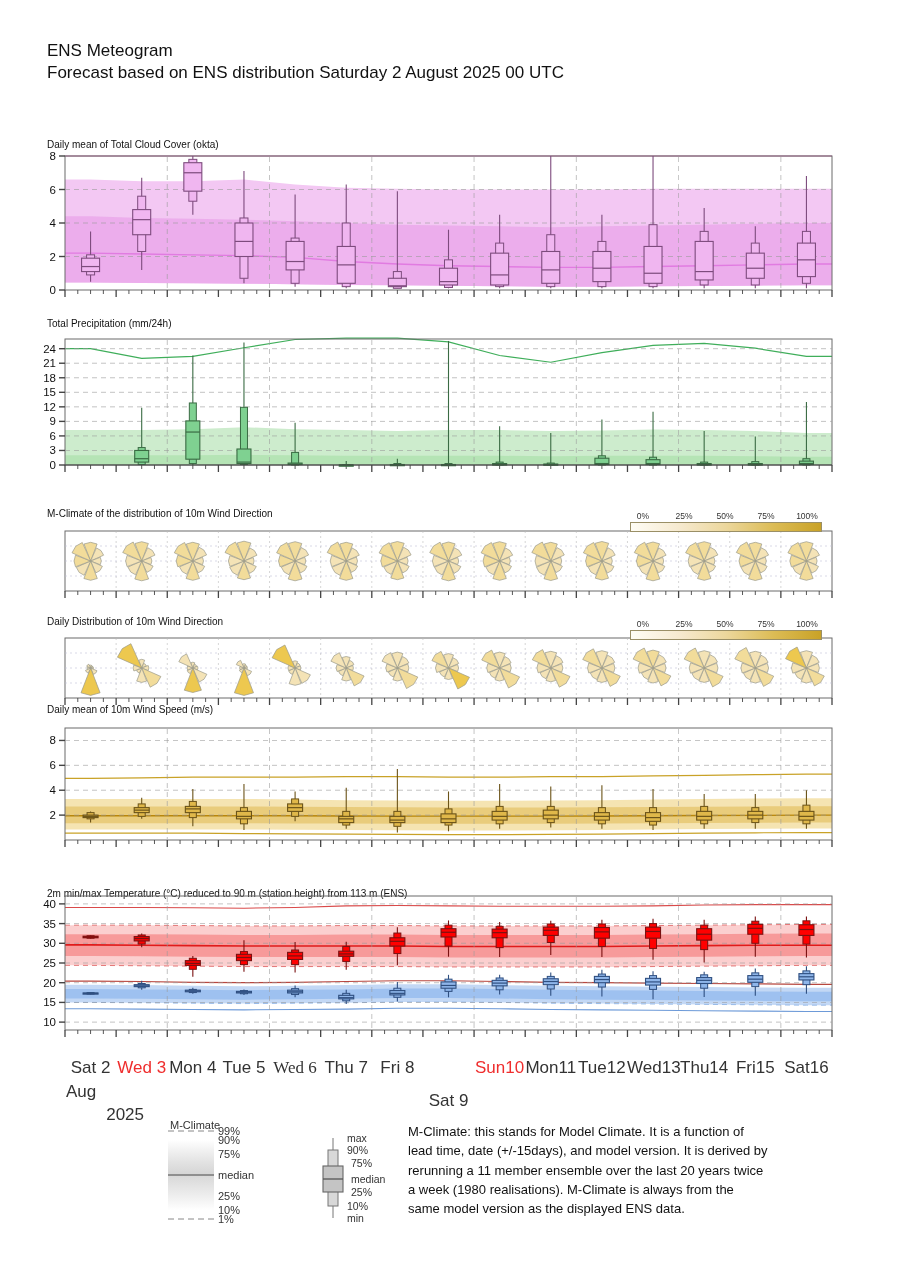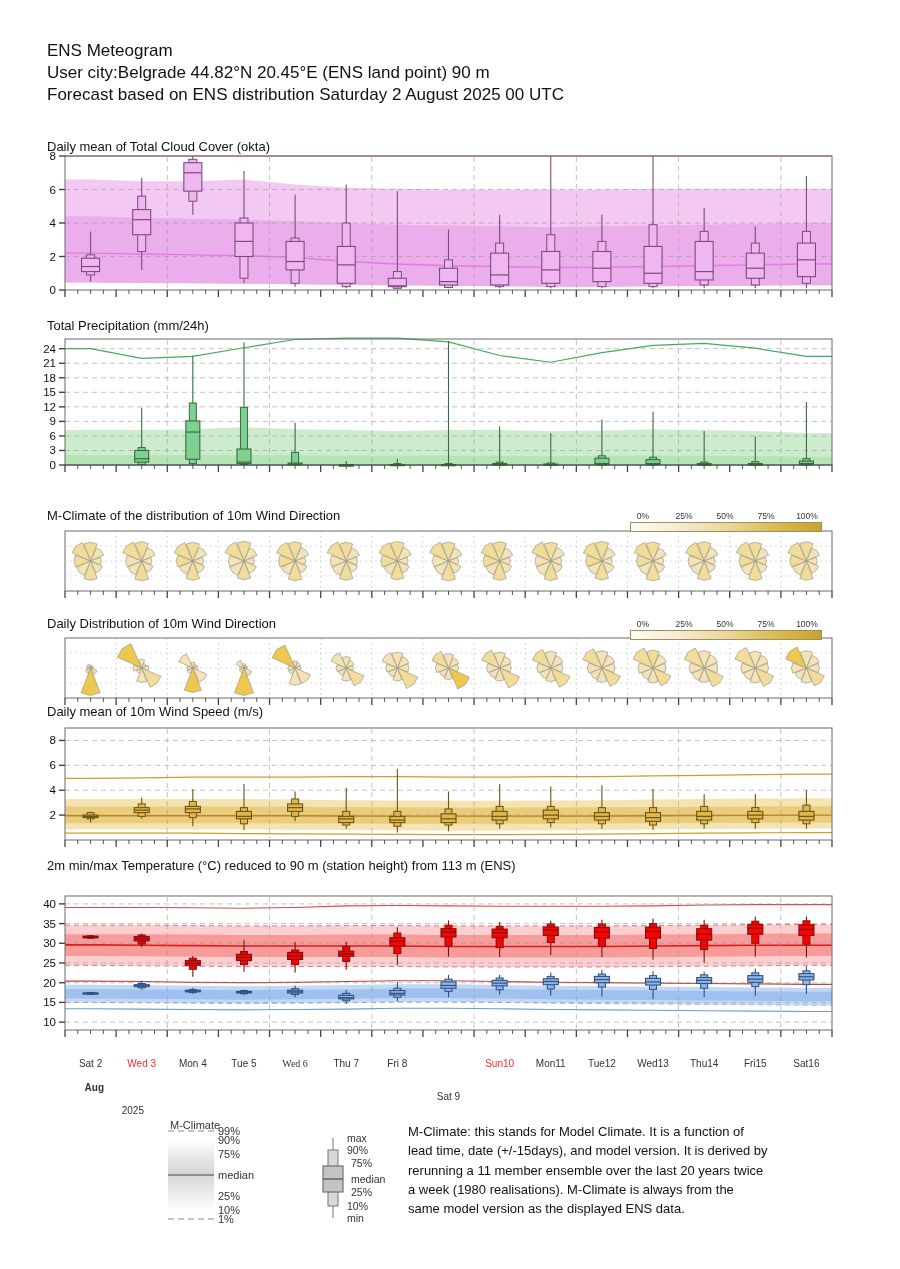--- a/index.html
+++ b/index.html
@@ -2,42 +2,41 @@
 <html><head>
 <meta charset="utf-8">
 <style>
   html,body{margin:0;padding:0;background:#ffffff;}
   body{width:900px;height:1269px;position:relative;
        font-family:"Liberation Sans","DejaVu Sans",sans-serif;
        color:#1a1a1a;-webkit-font-smoothing:antialiased;}
   .abs{position:absolute;}
   #header{left:47px;top:40px;width:800px;}
   #header .hline{font-size:17px;line-height:22px;color:#111;white-space:nowrap;}
-  .panel-title{font-size:13px;color:#111;white-space:nowrap;}
+  .panel-title{font-size:10px;color:#111;white-space:nowrap;}
   svg{display:block;overflow:visible;}
-  .datelabel{font-size:10px;color:#333;text-align:center;white-space:nowrap;}
+  .datelabel{font-size:17px;color:#333;text-align:center;white-space:nowrap;}
   .datelabel.we{color:#ef2d2d;}
   .scaletxt{font-size:8.5px;color:#333;white-space:nowrap;}
   #mclim-note{left:408px;top:1122px;width:360px;font-size:13px;line-height:19.3px;color:#111;}
 </style>
 </head>
 <body>
 
 <div id="header" class="abs">
   <div class="hline">ENS Meteogram</div>
-  <div class="hline">User city:Belgrade 44.82°N 20.45°E (ENS land point) 90 m</div>
   <div class="hline">Forecast based on ENS distribution Saturday  2 August 2025 00 UTC</div>
 </div>
 
 <div class="panel-title abs" style="left:47px;top:139px;">Daily mean of Total Cloud Cover (okta)</div>
 <div class="panel-title abs" style="left:47px;top:318px;">Total Precipitation (mm/24h)</div>
 <div class="panel-title abs" style="left:47px;top:508px;">M-Climate of the distribution of 10m Wind Direction</div>
 <div class="panel-title abs" style="left:47px;top:616px;">Daily Distribution of 10m Wind Direction</div>
 <div class="panel-title abs" style="left:47px;top:704px;text-align:center;">Daily mean of 10m Wind Speed (m/s)</div>
-<div class="panel-title abs" style="left:47px;top:858px;">2m min/max Temperature (°C) reduced to 90 m (station height) from 113 m (ENS)</div>
+<div class="panel-title abs" style="left:47px;top:888px;">2m min/max Temperature (°C) reduced to 90 m (station height) from 113 m (ENS)</div>
 
 <svg class="abs" id="svg-cloud" style="left:0px;top:150px;" width="900" height="160">
     <polygon points="65,29.450000000000003 90.56666666666666,29.450000000000003 141.7,31.125 192.83333333333331,31.125 243.96666666666667,29.450000000000003 295.1,34.47500000000001 346.23333333333335,37.825 397.3666666666667,38.66250000000001 448.5,39.5 499.6333333333333,39.5 550.7666666666667,39.5 601.9,39.5 653.0333333333333,38.66250000000001 704.1666666666666,38.66250000000001 755.3,38.66250000000001 806.4333333333333,38.66250000000001 832,38.66250000000001 832,135.31 806.4333333333333,135.31 755.3,135.645 704.1666666666666,135.98 653.0333333333333,136.315 601.9,136.65 550.7666666666667,136.65 499.6333333333333,136.315 448.5,135.8125 397.3666666666667,135.31 346.23333333333335,134.975 295.1,134.1375 243.96666666666667,133.635 192.83333333333331,133.3 141.7,132.965 90.56666666666666,132.4625 65,132.4625" fill="#f3c8f3" opacity="1"></polygon>
     <polygon points="65,66.3 90.56666666666666,66.3 141.7,67.97500000000001 192.83333333333331,68.8125 243.96666666666667,69.64999999999999 295.1,71.325 346.23333333333335,73 397.3666666666667,74.675 448.5,75.5125 499.6333333333333,76.35 550.7666666666667,77.1875 601.9,76.35 653.0333333333333,75.5125 704.1666666666666,74.675 755.3,73.83749999999999 806.4333333333333,73 832,73 832,135.31 806.4333333333333,135.31 755.3,135.645 704.1666666666666,135.98 653.0333333333333,136.315 601.9,136.65 550.7666666666667,136.65 499.6333333333333,136.315 448.5,135.8125 397.3666666666667,135.31 346.23333333333335,134.975 295.1,134.1375 243.96666666666667,133.635 192.83333333333331,133.3 141.7,132.965 90.56666666666666,132.4625 65,132.4625" fill="#eaa8ea" opacity="0.85"></polygon>
     <polyline points="65,6 90.56666666666666,6 141.7,6 192.83333333333331,6 243.96666666666667,6 295.1,6 346.23333333333335,6 397.3666666666667,6 448.5,6 499.6333333333333,6 550.7666666666667,6 601.9,6 653.0333333333333,6 704.1666666666666,6 755.3,6 806.4333333333333,6 832,6" fill="none" stroke="#c05a9e" stroke-width="1.1"></polyline>
     <polyline points="65,103.15 90.56666666666666,103.15 141.7,103.98750000000001 192.83333333333331,104.82499999999999 243.96666666666667,105.6625 295.1,107.3375 346.23333333333335,111.525 397.3666666666667,114.0375 448.5,115.7125 499.6333333333333,116.55 550.7666666666667,117.3875 601.9,117.3875 653.0333333333333,116.55 704.1666666666666,115.7125 755.3,114.875 806.4333333333333,114.0375 832,114.0375" fill="none" stroke="#e17be1" stroke-width="1.4"></polyline>
     <rect x="65" y="6" width="767" height="134" fill="none" stroke="#6b6b6b" stroke-width="1"></rect>
     <line x1="167.26666666666665" y1="7" x2="167.26666666666665" y2="139" stroke="#9a9a9a" stroke-width="0.8" stroke-dasharray="5,4" opacity="0.75"></line>
     <line x1="269.5333333333333" y1="7" x2="269.5333333333333" y2="139" stroke="#9a9a9a" stroke-width="0.8" stroke-dasharray="5,4" opacity="0.75"></line>
     <line x1="371.8" y1="7" x2="371.8" y2="139" stroke="#9a9a9a" stroke-width="0.8" stroke-dasharray="5,4" opacity="0.75"></line>
@@ -1147,21 +1146,21 @@
     <div class="datelabel" style="position: absolute; left: 371.367px; top: 0px; width: 52px;">Fri 8</div>
     <div class="datelabel" style="position: absolute; left: 422.5px; top: 0px; width: 52px; margin-top: 33px;">Sat 9</div>
     <div class="datelabel we" style="position: absolute; left: 473.633px; top: 0px; width: 52px;">Sun10</div>
     <div class="datelabel" style="position: absolute; left: 524.767px; top: 0px; width: 52px;">Mon11</div>
     <div class="datelabel" style="position: absolute; left: 575.9px; top: 0px; width: 52px;">Tue12</div>
     <div class="datelabel" style="position: absolute; left: 627.033px; top: 0px; width: 52px;">Wed13</div>
     <div class="datelabel" style="position: absolute; left: 678.167px; top: 0px; width: 52px;">Thu14</div>
     <div class="datelabel" style="position: absolute; left: 729.3px; top: 0px; width: 52px;">Fri15</div>
     <div class="datelabel" style="position: absolute; left: 780.433px; top: 0px; width: 52px;">Sat16</div>
   </div>
-<div class="abs datelabel" style="left:58px;top:1082px;width:46px;text-align:right;font-weight:bold;">Aug</div>
+<div class="abs datelabel" style="left:58px;top:1082px;width:46px;text-align:center;">Aug</div>
 <div class="abs datelabel" style="left:58px;top:1105px;width:46px;text-align:right;margin-left:40px;">2025</div>
 
 <svg class="abs" id="svg-legend" style="left:150px;top:1118px;" width="250" height="120">
     <text x="20" y="11" font-size="11" fill="#333" font-family="&quot;Liberation Sans&quot;,sans-serif">M-Climate</text>
     <defs>
       <linearGradient id="gm" x1="0" y1="0" x2="0" y2="1">
         <stop offset="0%" stop-color="#ffffff"></stop>
         <stop offset="16%" stop-color="#f0f0f0"></stop>
         <stop offset="32%" stop-color="#e2e2e2"></stop>
         <stop offset="48%" stop-color="#d6d6d6"></stop>

